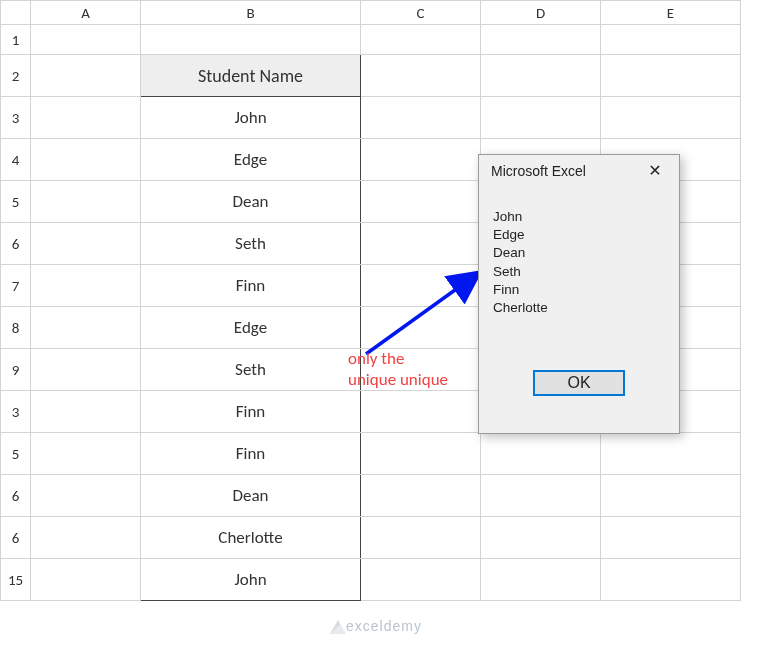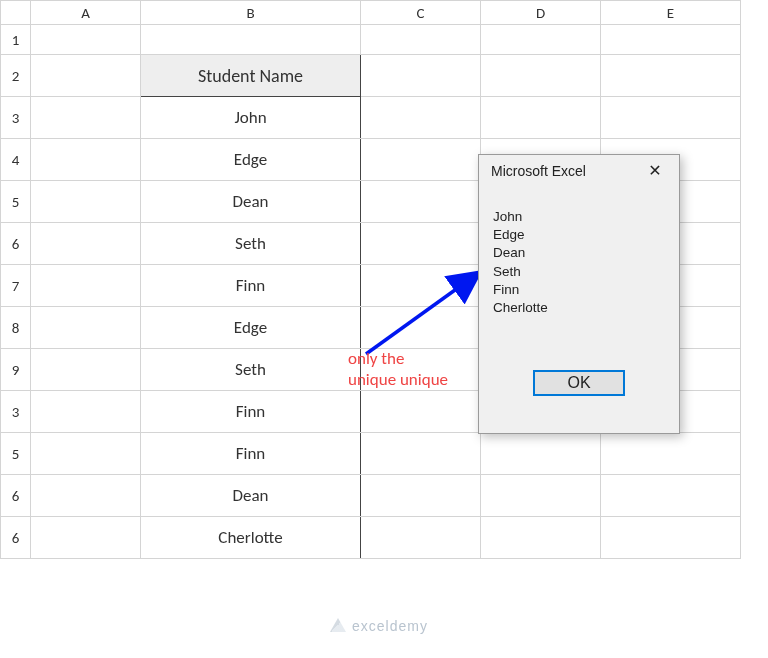--- a/index.html
+++ b/index.html
@@ -133,22 +133,21 @@
   }
   .watermark {
     position: absolute;
     left: 330px;
     top: 618px;
     font-size: 14px;
     color: #b9c4cf;
     letter-spacing: 1px;
     font-family: Arial, sans-serif;
     display: flex;
-    align-items: flex-start;
-    gap: 6px;
+    align-items: flex-end;
   }
   .wm-icon {
     width: 16px; height: 14px;
     background: linear-gradient(135deg,#b9c4cf 50%,#d6dee6 50%);
     clip-path: polygon(0 100%,50% 0,100% 100%);
     opacity: .6;
   }
 </style>
 </head>
 <body>
@@ -260,20 +259,28 @@
         <td></td>
       </tr>
   <tr class="rS">
         <th class="row-hdr">6</th>
         <td></td>
         <td class="bcell">Cherlotte</td>
         <td></td>
         <td></td>
         <td></td>
       </tr>
+  <tr class="rS">
+        <th class="row-hdr">15</th>
+        <td></td>
+        <td class="bcell bcell-last">John</td>
+        <td></td>
+        <td></td>
+        <td></td>
+      </tr>
 </tbody>
   </table>
 
 <svg class="arrow" width="130" height="100">
   <defs>
     <marker id="ah" markerWidth="12" markerHeight="12" refX="9" refY="5" orient="auto">
       <path d="M0,0 L10,5 L0,10 Z" fill="#0017f0"></path>
     </marker>
   </defs>
   <line x1="4" y1="94" x2="118" y2="12" stroke="#0017f0" stroke-width="3.5" marker-end="url(#ah)"></line>

